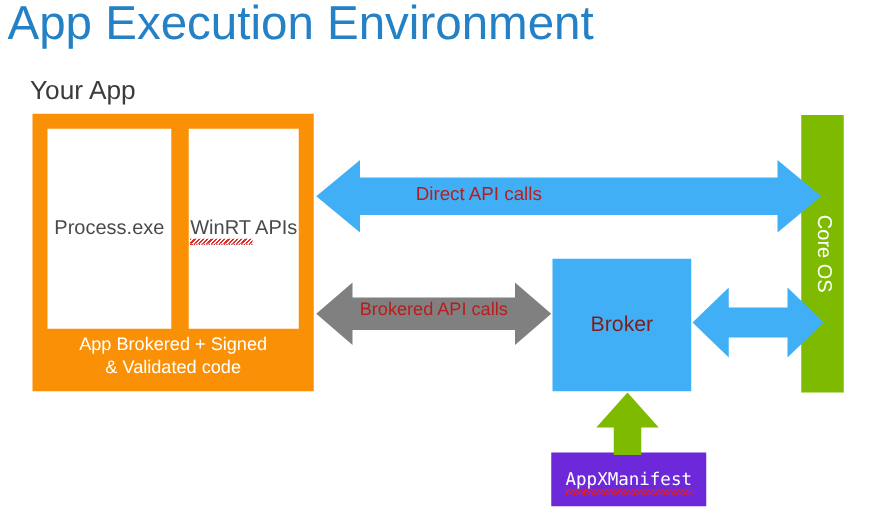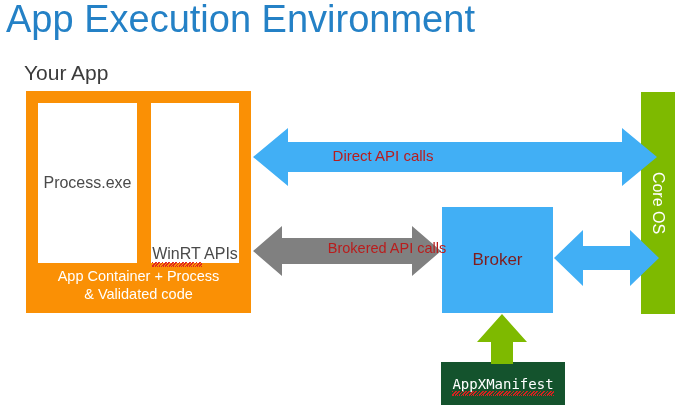--- a/index.html
+++ b/index.html
@@ -61,21 +61,20 @@
     align-items: center;
     justify-content: center;
   }
   #box-process {
     left: 12px;
     width: 99px;
   }
   #box-winrt {
     left: 125px;
     width: 88px;
-    align-items: flex-end;
   }
   .app-inner-label {
     font-size: 16px;
     color: #4a4a4a;
     white-space: nowrap;
     position: relative;
   }
   
   .squiggle::after {
     content: "";
@@ -146,21 +145,21 @@
     white-space: nowrap;
   }
 
   
   #manifest-box {
     position: absolute;
     left: 441px;
     top: 362px;
     width: 124px;
     height: 43px;
-    background: #14532d;
+    background: #6d28d9;
     display: flex;
     align-items: center;
     justify-content: center;
   }
   #manifest-label {
     font-family: "DejaVu Sans Mono", "Liberation Mono", monospace;
     font-size: 14px;
     color: #ffffff;
     white-space: nowrap;
     position: relative;
@@ -184,21 +183,20 @@
   #direct-api-label {
     left: 383px;
     top: 147px;
     transform: translateX(-50%);
   }
   #brokered-api-label {
     left: 347px;
     top: 240px;
     transform: translateX(-50%);
     font-size: 14.5px;
-    margin-left: 40px;
   }
 </style>
 </head>
 <body>
 
 <div id="canvas">
 
   <div id="page-title">App Execution Environment</div>
 
   <div id="your-app-label">Your App</div>
@@ -207,21 +205,21 @@
 
     <div class="app-inner-box" id="box-process">
       <span class="app-inner-label">Process.exe</span>
     </div>
 
     <div class="app-inner-box" id="box-winrt">
       <span class="app-inner-label squiggle squiggle-partial">WinRT APIs</span>
     </div>
 
     <div id="app-container-caption">
-      <div>App Container + Process</div>
+      <div>App Brokered + Signed</div>
       <div>&amp; Validated code</div>
     </div>
   </div>
 
   <div id="core-os">
     <span id="core-os-label">Core OS</span>
   </div>
 
   <div id="broker-box">
     <span id="broker-label">Broker</span>

